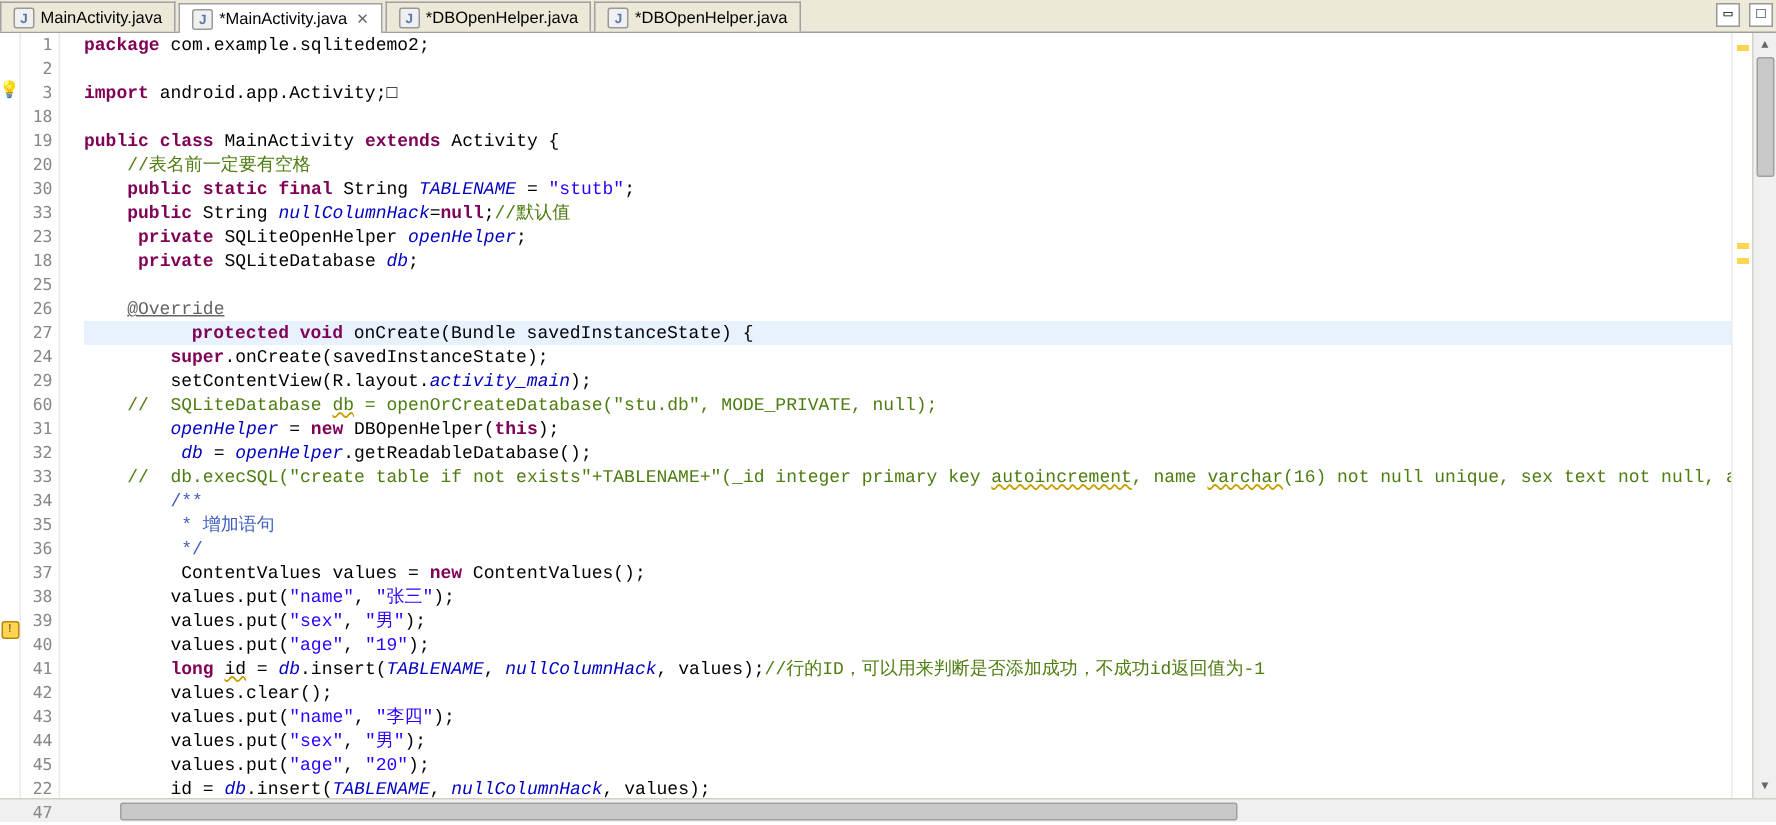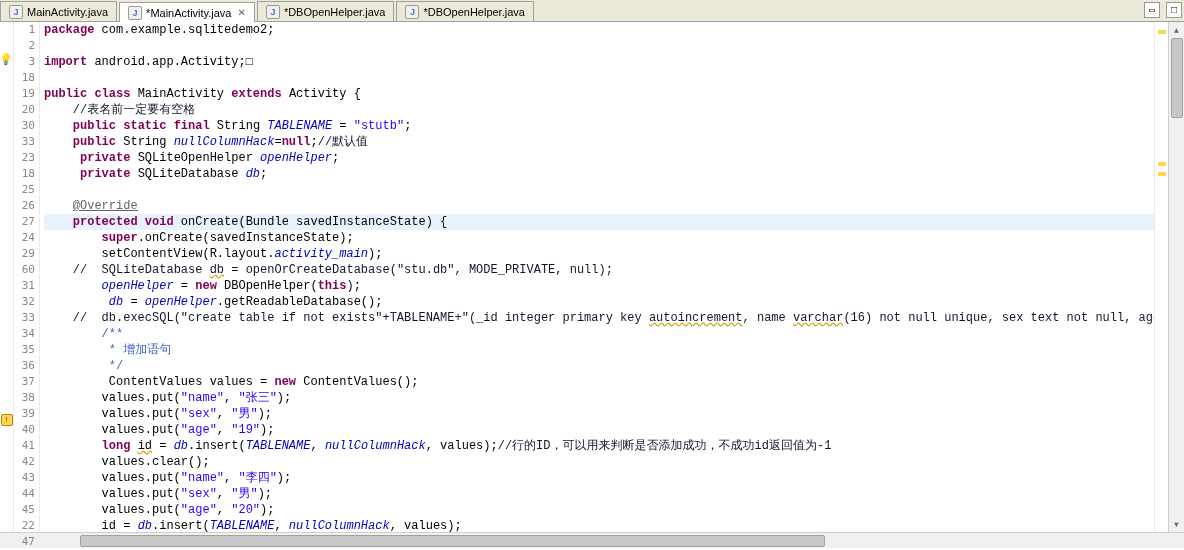--- a/index.html
+++ b/index.html
@@ -108,31 +108,33 @@
     }
     .code-area {
       flex: 1;
       font-family: Consolas, 'Courier New', monospace;
       font-size: 12px;
       line-height: 16px;
       padding-left: 4px;
       white-space: pre;
       overflow: hidden;
       position: relative;
+      margin-left: 12px;
     }
     .code-line {
       height: 16px;
       line-height: 16px;
     }
     .code-line.hl {
       background: #e8f2fe;
+      padding-left: 43px;
     }
     .kw { color: #7f0055; font-weight: bold; }
     .str { color: #2a00ff; }
-    .cmt { color: #0f172a; }
+    .cmt { color: #4d7c0f; }
     .doc { color: #3f5fbf; }
     .fld { color: #0000c0; font-style: italic; }
     .ann { color: #646464; text-decoration: underline; }
     .warn { text-decoration: underline wavy #c8a000; }
     .overview {
       width: 14px;
       background: #fff;
       border-left: 1px solid #eaeaea;
       position: relative;
     }

